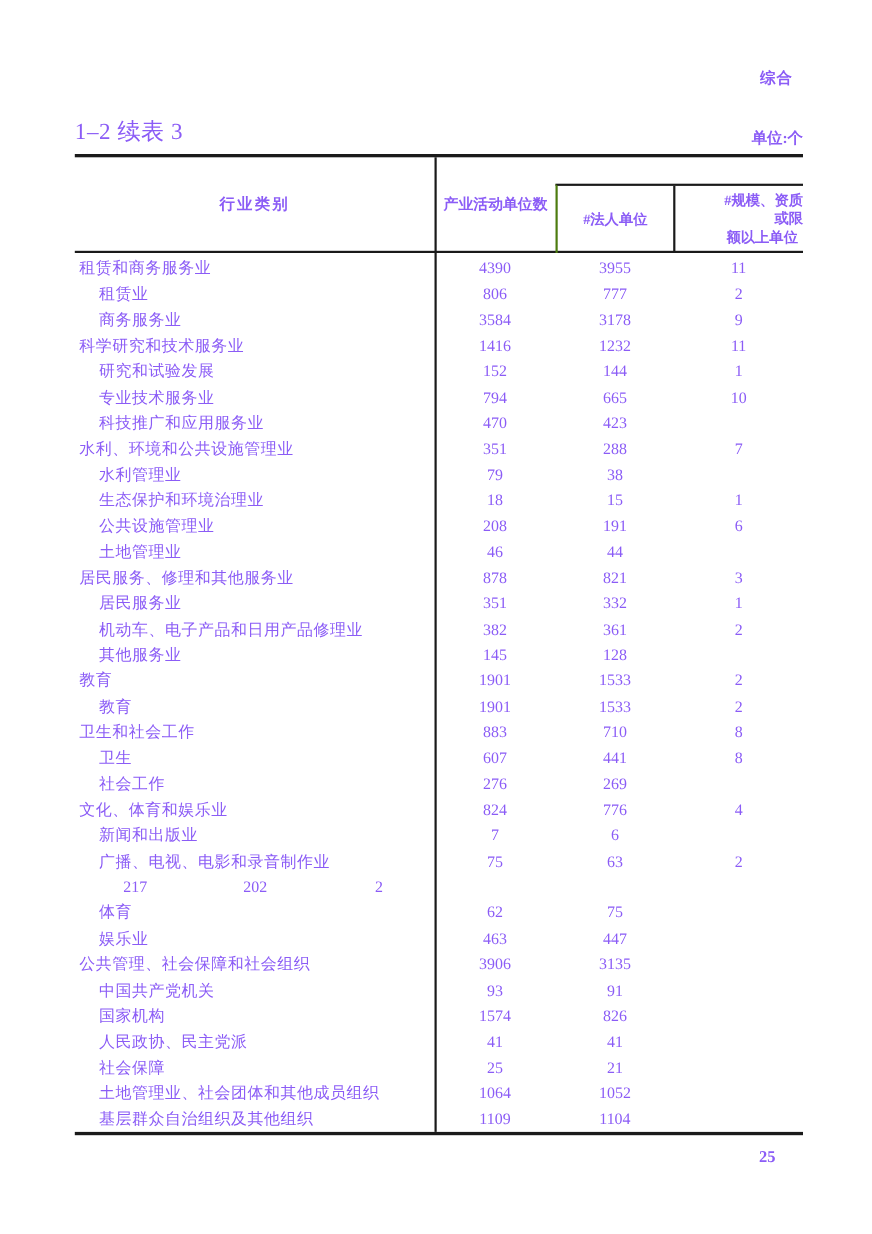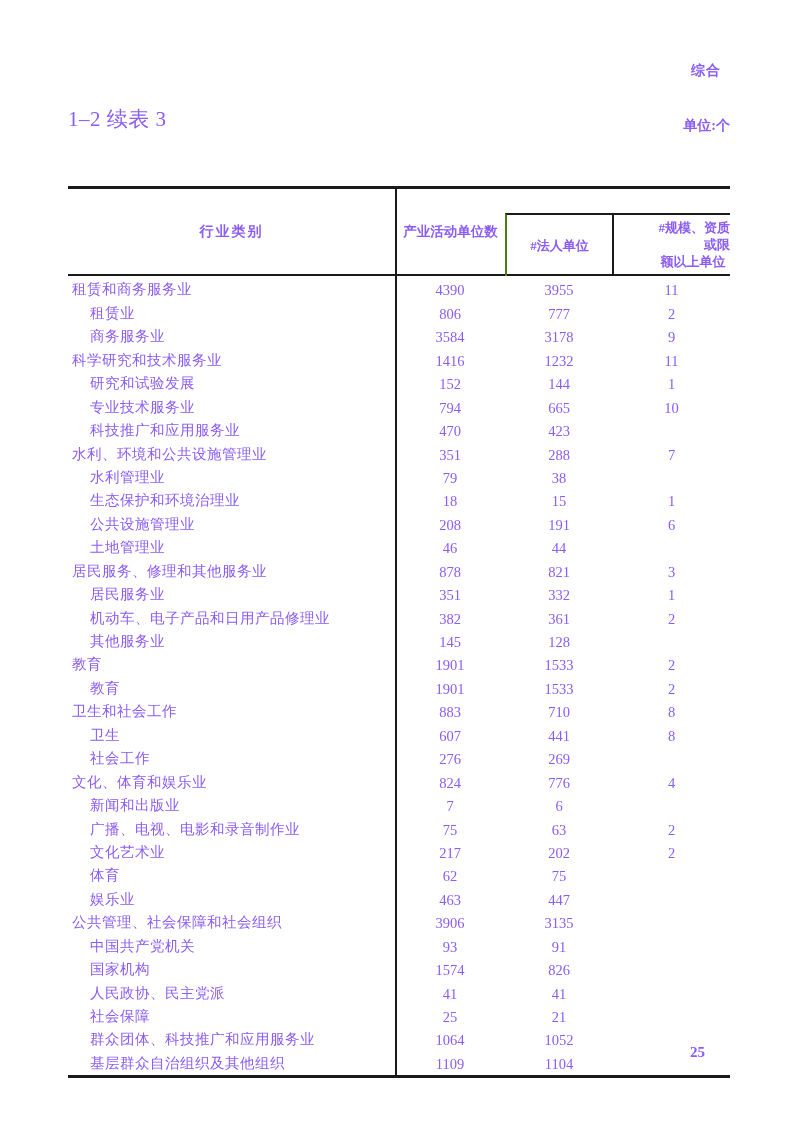--- a/index.html
+++ b/index.html
@@ -22,21 +22,20 @@
   }
   .unit-label {
     position:absolute; right:63px; top:117px;
     font-size:14px; font-weight:600;
   }
   .stat-table {
     position:absolute; left:68px; top:140px;
     width:662px; height:892px;
     border-top:3px solid #1a1a1a;
     border-bottom:3px solid #1a1a1a;
-    margin-top:46px;
   }
   
   .vline-main {
     position:absolute; left:327px; top:0; bottom:0;
     width:0; border-left:2px solid #1a1a1a;
   }
   .thead {
     position:relative; height:87px;
     border-bottom:2px solid #1a1a1a;
     font-weight:700;
@@ -251,21 +250,20 @@
           <div class="c-num c2">6</div>
           <div class="c-num c3"></div>
         </div>
         <div class="trow indent">
           <div class="c-label">广播、电视、电影和录音制作业</div>
           <div class="c-num c1">75</div>
           <div class="c-num c2">63</div>
           <div class="c-num c3">2</div>
         </div>
         <div class="trow indent">
-          <div class="c-label">文化艺术业</div>
           <div class="c-num c1">217</div>
           <div class="c-num c2">202</div>
           <div class="c-num c3">2</div>
         </div>
         <div class="trow indent">
           <div class="c-label">体育</div>
           <div class="c-num c1">62</div>
           <div class="c-num c2">75</div>
           <div class="c-num c3"></div>
         </div>
@@ -299,21 +297,21 @@
           <div class="c-num c2">41</div>
           <div class="c-num c3"></div>
         </div>
         <div class="trow indent">
           <div class="c-label">社会保障</div>
           <div class="c-num c1">25</div>
           <div class="c-num c2">21</div>
           <div class="c-num c3"></div>
         </div>
         <div class="trow indent">
-          <div class="c-label">群众团体、科技推广和应用服务业</div>
+          <div class="c-label">土地管理业、社会团体和其他成员组织</div>
           <div class="c-num c1">1064</div>
           <div class="c-num c2">1052</div>
           <div class="c-num c3"></div>
         </div>
         <div class="trow indent">
           <div class="c-label">基层群众自治组织及其他组织</div>
           <div class="c-num c1">1109</div>
           <div class="c-num c2">1104</div>
           <div class="c-num c3"></div>
         </div>

